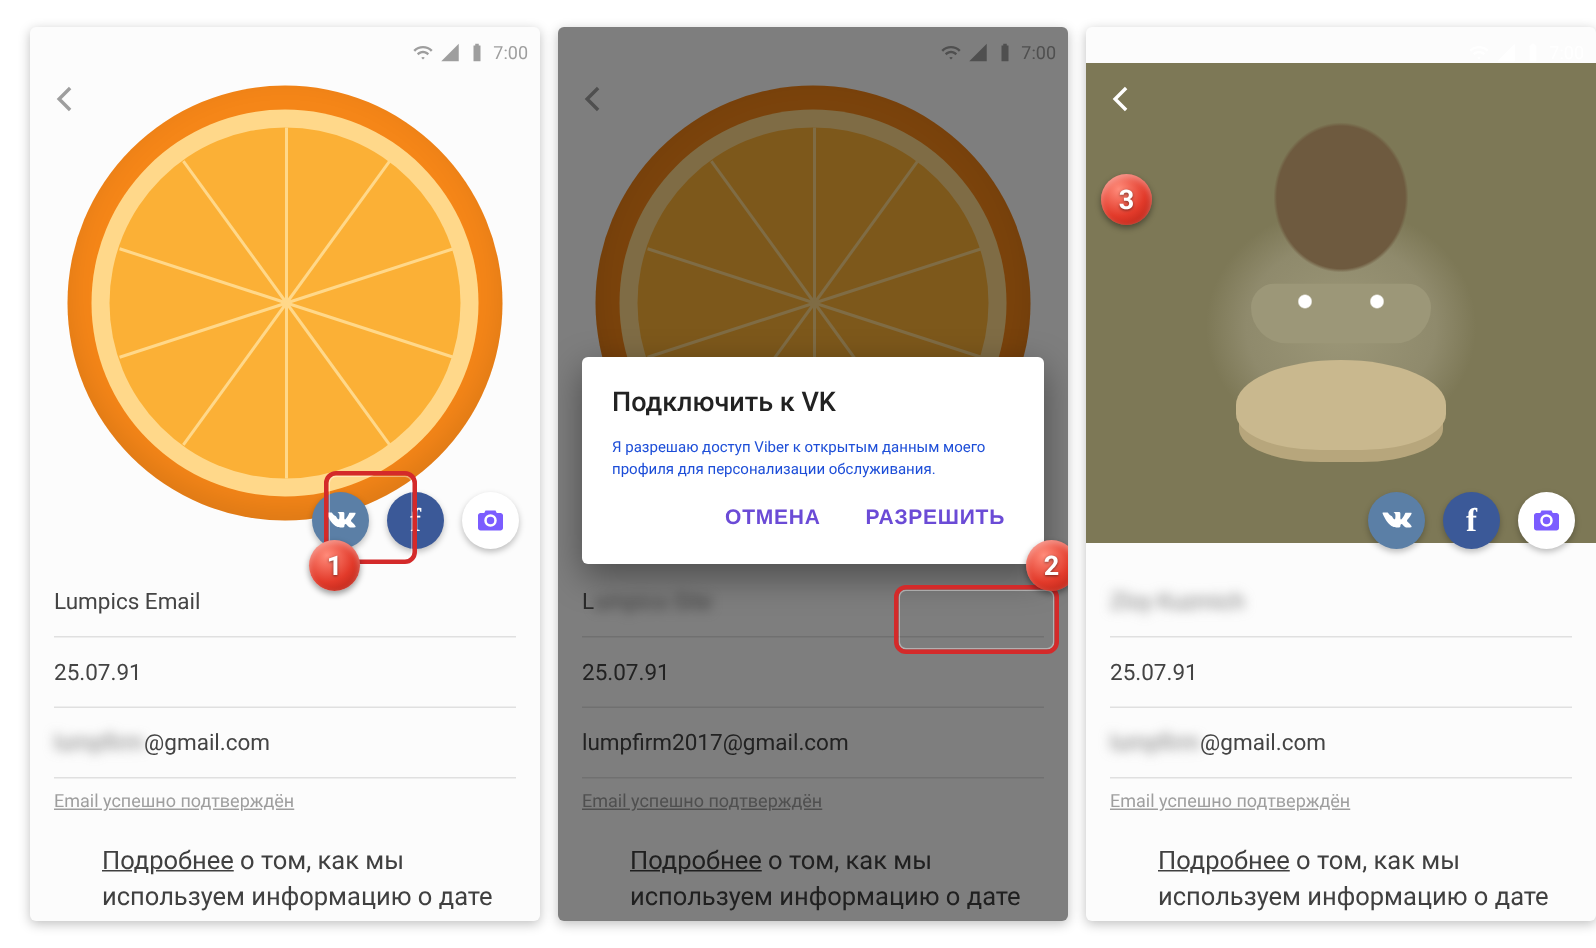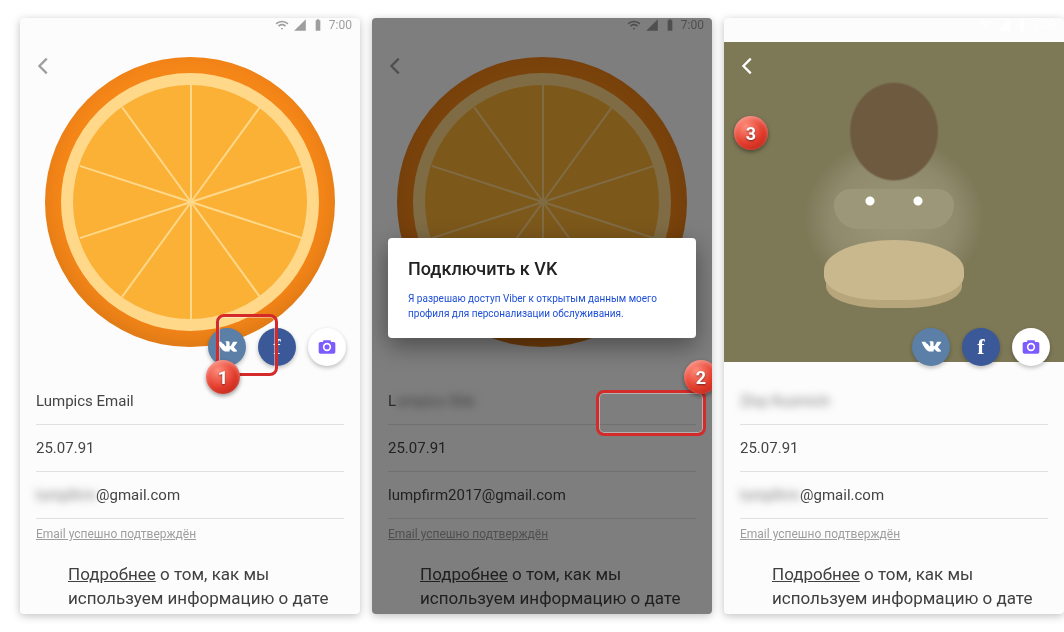--- a/index.html
+++ b/index.html
@@ -31,21 +31,21 @@
   .phone.p2 { left: 372px; }
   .phone.p3 { left: 724px; }
 
   
   .statusbar {
     position: absolute;
     top: 0; left: 0; right: 0;
     height: 24px;
     display: flex;
     justify-content: flex-end;
-    align-items: flex-start;
+    align-items: flex-end;
     padding: 0 8px;
     gap: 4px;
     font-size: 12px;
     color: #757575;
   }
   .phone.p1 .statusbar,
   .phone.p2 .statusbar { color: #9e9e9e; }
   .phone.p3 .statusbar { color: #ffffff; }
   .statusbar svg { width: 14px; height: 14px; }
 
@@ -379,20 +379,24 @@
       <div class="hint">Email успешно подтверждён</div>
       <div class="small-note" style="margin-top:22px;">
         <u>Подробнее</u><span> о том, как мы используем информацию о дате вашего рождения и данные социальных сетей</span>
       </div>
     </div>
 
     <div class="dim"></div>
     <div class="dialog">
       <div class="dialog-title">Подключить к VK</div>
       <div class="dialog-body">Я разрешаю доступ Viber к открытым данным моего профиля для персонализации обслуживания.</div>
+      <div class="dialog-actions">
+        <button>ОТМЕНА</button>
+        <button>РАЗРЕШИТЬ</button>
+      </div>
     </div>
 
     <div class="hl" style="left:224px; top:372px; width:104px; height:40px;"></div>
     <div class="step-badge" style="left:312px; top:342px;">2</div>
   </div>
 
   <div class="phone p3">
     <div class="statusbar">
       <svg viewBox="0 0 24 24" fill="currentColor">
           <path d="M12 20l-2-2c1-1 3-1 4 0l-2 2zm-5-5l-2-2c4-4 10-4 14 0l-2 2c-3-3-7-3-10 0zm-4-4L1 9c6-6 16-6 22 0l-2 2c-5-5-13-5-18 0z"></path>

